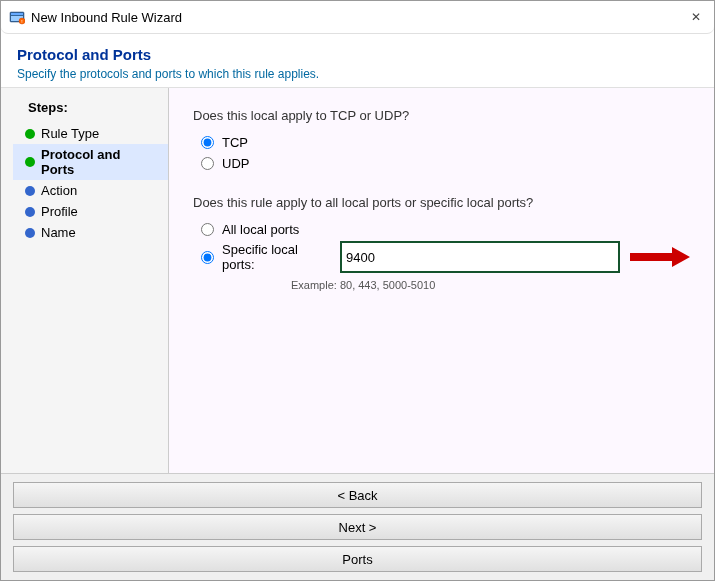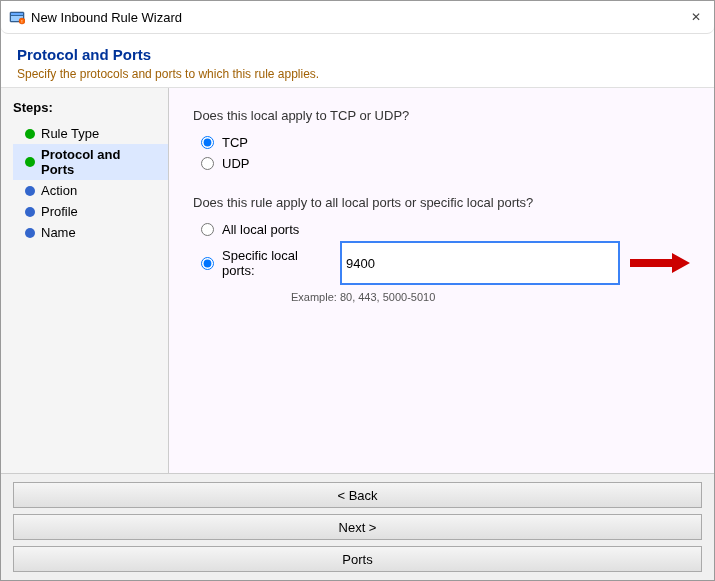--- a/index.html
+++ b/index.html
@@ -59,38 +59,39 @@
       border-bottom: 1px solid #e0e0e0;
     }
     .page-title {
       font-size: 15px;
       font-weight: bold;
       color: #003399;
       margin-bottom: 4px;
     }
     .page-subtitle {
       font-size: 12px;
-      color: #a16207;
+      color: #0369a1;
     }
     .content-area {
       display: flex;
       flex: 1;
       overflow: hidden;
     }
     .sidebar {
       width: 168px;
       background: #f5f5f5;
       border-right: 1px solid #ccc;
       padding: 12px 0;
     }
     .steps-label {
       font-weight: bold;
       padding: 0 12px 8px 12px;
       font-size: 13px;
       color: #000;
+      margin-left: 15px;
     }
     .step-item {
       display: flex;
       align-items: center;
       padding: 3px 12px;
       gap: 6px;
       cursor: pointer;
       font-size: 13px;
       margin-left: 12px;
     }
@@ -150,22 +151,22 @@
       font-size: 13px;
     }
     .port-input-wrapper {
       display: flex;
       align-items: center;
       gap: 10px;
     }
     .port-input {
       width: 280px;
       height: 22px;
-      border: 2px solid #3b82f6;
-      padding: 20px 4px;
+      border: 2px solid #14532d;
+      padding: 14px 4px;
       font-size: 13px;
       outline: none;
     }
     .arrow-indicator {
       display: inline-block;
       width: 60px;
       height: 20px;
       background: #cc0000;
       clip-path: polygon(0 30%, 70% 30%, 70% 0%, 100% 50%, 70% 100%, 70% 70%, 0 70%);
     }

